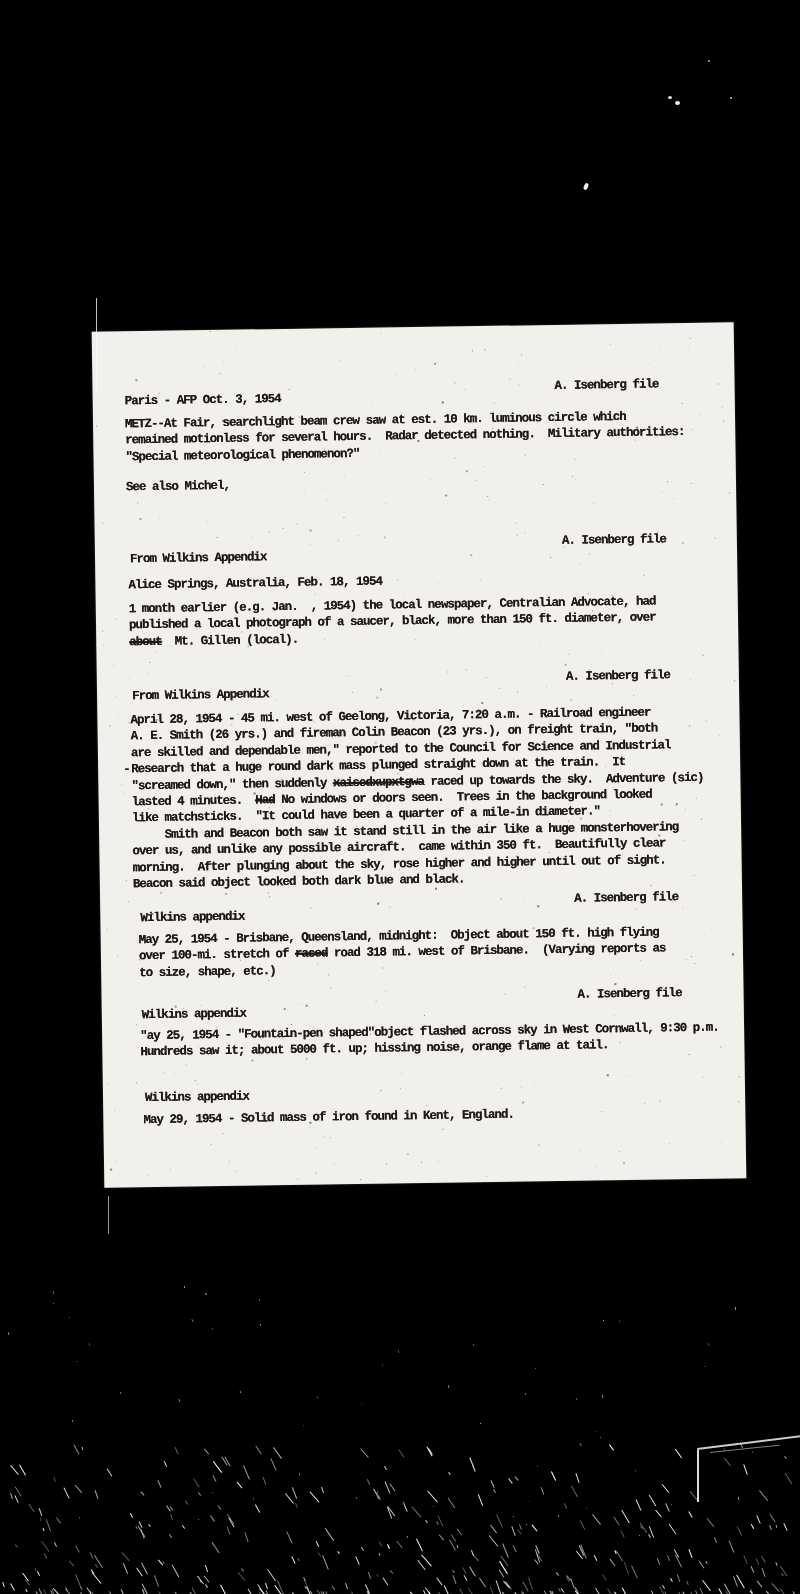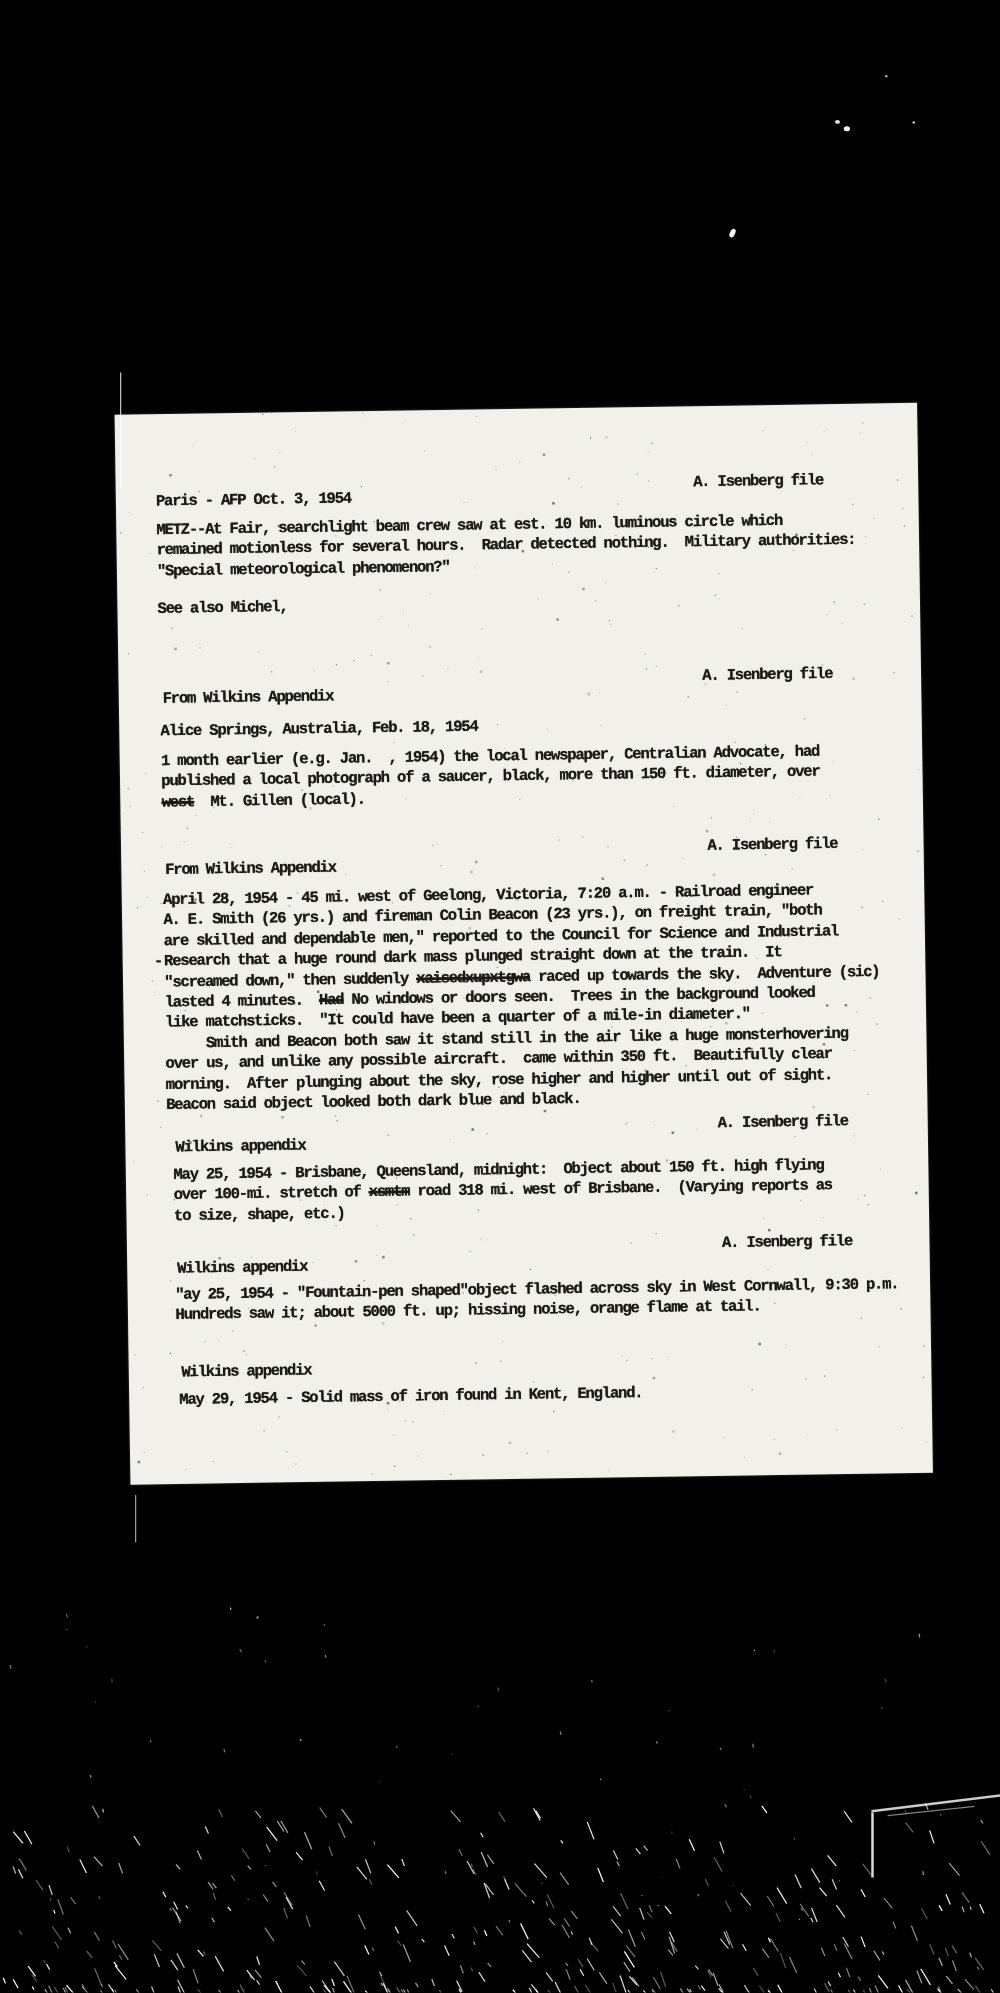--- a/index.html
+++ b/index.html
@@ -67,41 +67,41 @@
   <div class="t s0-body">METZ--At Fair, searchlight beam crew saw at est. 10 km. luminous circle which
 remained motionless for several hours.  Radar detected nothing.  Military authorities:
 "Special meteorological phenomenon?"</div>
   <div class="t s0-note">See also Michel,</div>
 
   <div class="t s1-file">A. Isenberg file</div>
   <div class="t s1-head">From Wilkins Appendix</div>
   <div class="t s1-sub">Alice Springs, Australia, Feb. 18, 1954</div>
   <div class="t s1-body"><span>1 month earlier (e.g. Jan.  , 1954) the local newspaper, Centralian Advocate, had
 published a local photograph of a saucer, black, more than 150 ft. diameter, over
-</span><span class="strike">west</span><span>  Mt. Gillen (local).</span></div>
+</span><span class="strike">about</span><span>  Mt. Gillen (local).</span></div>
 
   <div class="t s2-file">A. Isenberg file</div>
   <div class="t s2-head">From Wilkins Appendix</div>
   <div class="t s2-dash">-</div>
   <div class="t s2-body"><span>April 28, 1954 - 45 mi. west of Geelong, Victoria, 7:20 a.m. - Railroad engineer
 A. E. Smith (26 yrs.) and fireman Colin Beacon (23 yrs.), on freight train, "both
 are skilled and dependable men," reported to the Council for Science and Industrial
 Research that a huge round dark mass plunged straight down at the train.  It
 "screamed down," then suddenly </span><span class="strike">xaisedxupxtgwa</span><span> raced up towards the sky.  Adventure (sic)
 lasted 4 minutes.  </span><span class="strike">Had</span><span> No windows or doors seen.  Trees in the background looked
 like matchsticks.  "It could have been a quarter of a mile-in diameter."
      Smith and Beacon both saw it stand still in the air like a huge monsterhovering
 over us, and unlike any possible aircraft.  came within 350 ft.  Beautifully clear
 morning.  After plunging about the sky, rose higher and higher until out of sight.
 Beacon said object looked both dark blue and black.</span></div>
 
   <div class="t s3-file">A. Isenberg file</div>
   <div class="t s3-head">Wilkins appendix</div>
   <div class="t s3-body"><span>May 25, 1954 - Brisbane, Queensland, midnight:  Object about 150 ft. high flying
-over 100-mi. stretch of </span><span class="strike">xsmtm</span><span> road 318 mi. west of Brisbane.  (Varying reports as
+over 100-mi. stretch of </span><span class="strike">raced</span><span> road 318 mi. west of Brisbane.  (Varying reports as
 to size, shape, etc.)</span></div>
 
   <div class="t s4-file">A. Isenberg file</div>
   <div class="t s4-head">Wilkins appendix</div>
   <div class="t s4-body">"ay 25, 1954 - "Fountain-pen shaped"object flashed across sky in West Cornwall, 9:30 p.m.
 Hundreds saw it; about 5000 ft. up; hissing noise, orange flame at tail.</div>
 
   <div class="t s5-head">Wilkins appendix</div>
   <div class="t s5-body">May 29, 1954 - Solid mass of iron found in Kent, England.</div>
 <i style="position: absolute; left: 335px; top: 626px; width: 1px; height: 1px; background: rgba(30, 27, 22, 0.24);"></i>

